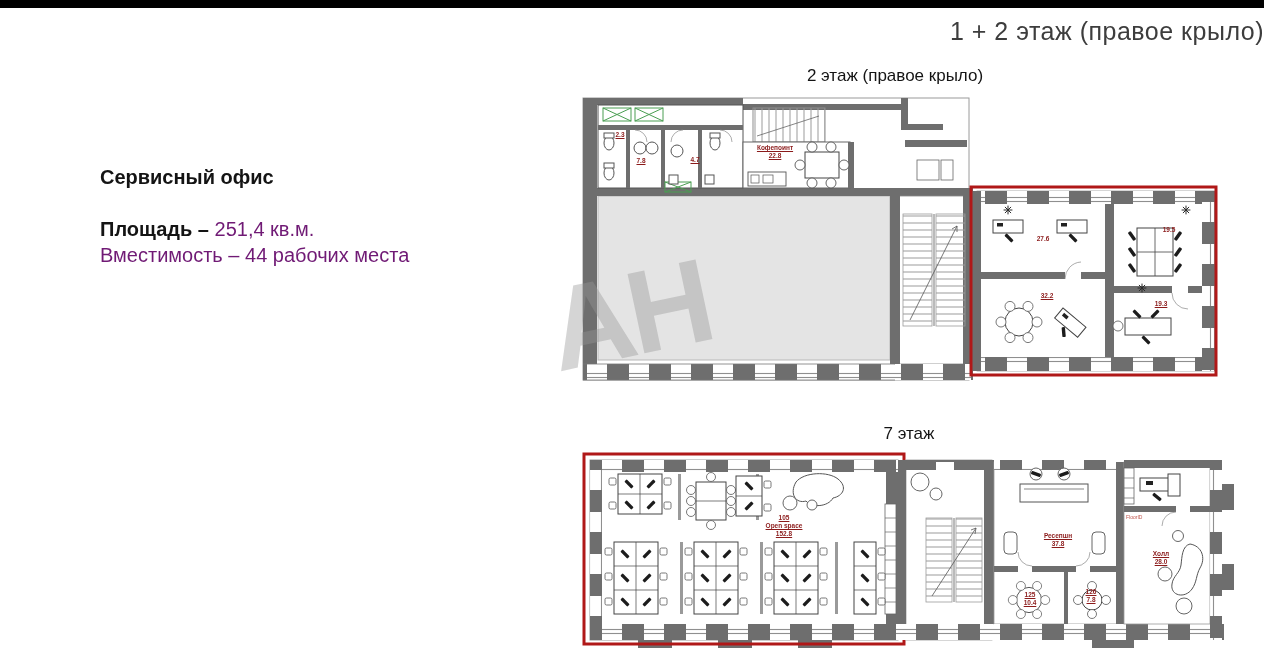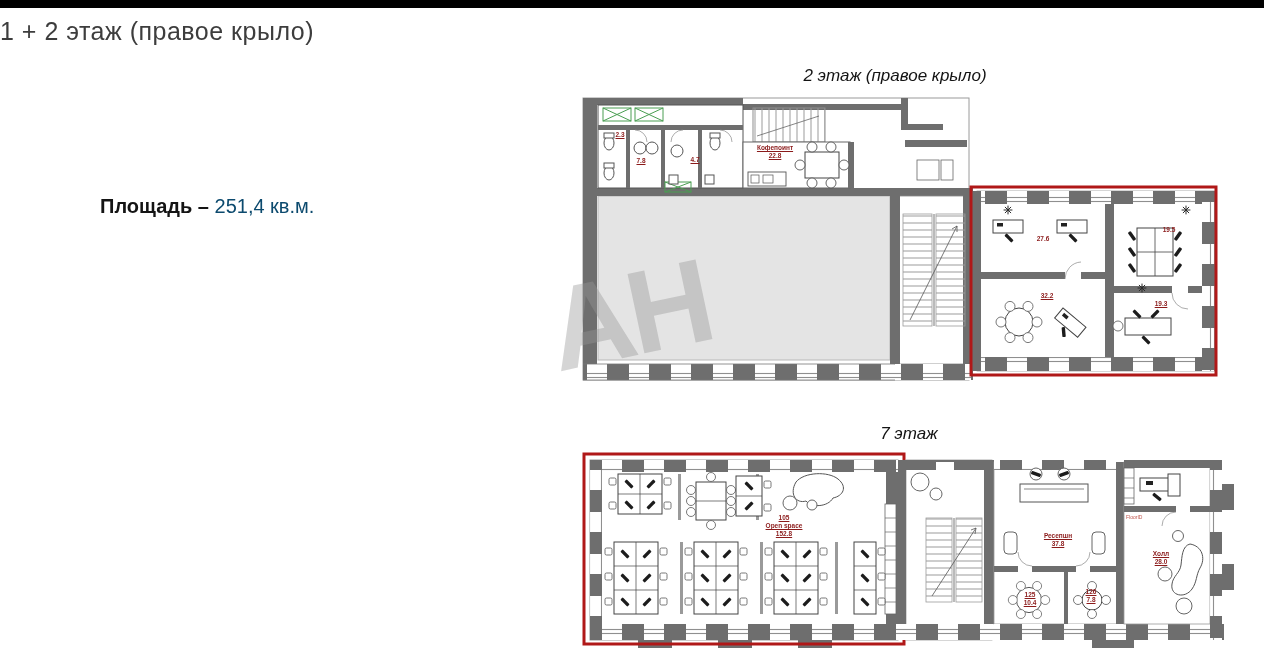--- a/index.html
+++ b/index.html
@@ -1,25 +1,25 @@
 <!DOCTYPE html>
 <html><head>
 <meta charset="utf-8">
 <style>
   html,body{margin:0;padding:0;background:#fff;}
   .canvas{position:relative;width:1264px;height:663px;background:#ffffff;overflow:hidden;
           font-family:"Liberation Sans",sans-serif;}
   .topbar{position:absolute;left:0;top:0;width:1264px;height:8px;background:#000;}
-  .title{position:absolute;top:17px;left:0;width:1264px;text-align:left;
+  .title{position:absolute;top:17px;left:0;width:1264px;text-align:right;
          font-size:25px;color:#3d3d3d;letter-spacing:.5px;}
   .info{position:absolute;left:100px;top:166px;width:440px;font-size:20px;}
   .info .b{font-weight:700;color:#141414;line-height:23px;}
-  .info .g{font-weight:400;color:#0c4a6e;line-height:26px;}
+  .info .g{font-weight:400;color:#701a75;line-height:26px;}
   .info .spacer{height:27px;}
-  .fh{position:absolute;text-align:center;font-size:17px;color:#141414;font-style:italic;}
+  .fh{position:absolute;text-align:center;font-size:17px;color:#141414;}
   .fh2{left:565px;top:66px;width:660px;}
   .fh1{left:580px;top:424px;width:658px;}
   .plan{position:absolute;}
   .plan2{left:565px;top:96px;width:655px;height:292px;}
   .plan1{left:580px;top:448px;width:658px;height:202px;}
   .plan svg{position:absolute;left:0;top:0;}
   .rl{position:absolute;transform:translateX(-50%);color:#8b1a1a;font-weight:700;
       font-size:6.5px;line-height:8px;text-align:center;white-space:nowrap;}
   .rl .u{text-decoration:underline;}
   .rl.u{text-decoration:underline;}
@@ -31,22 +31,24 @@
 </head>
 <body>
 
 <div class="canvas">
 
   <div class="topbar"></div>
 
   <div class="title">1 + 2 этаж (правое крыло)</div>
 
   <div class="info">
+    <div class="b">Сервисный офис</div>
     <div class="spacer"></div>
     <div><span class="b">Площадь –</span><span class="g"> 251,4 кв.м.</span></div>
+    <div class="g">Вместимость – 44 рабочих места</div>
   </div>
 
   <div class="fh fh2">2 этаж (правое крыло)</div>
   <div class="fh fh1">7 этаж</div>
 
   <div class="plan plan2">
     <svg width="655" height="292" viewBox="0 0 655 292">
       <defs>
         <pattern id="pierH" width="42" height="16" patternUnits="userSpaceOnUse">
           <rect width="42" height="16" fill="#ffffff"></rect>

